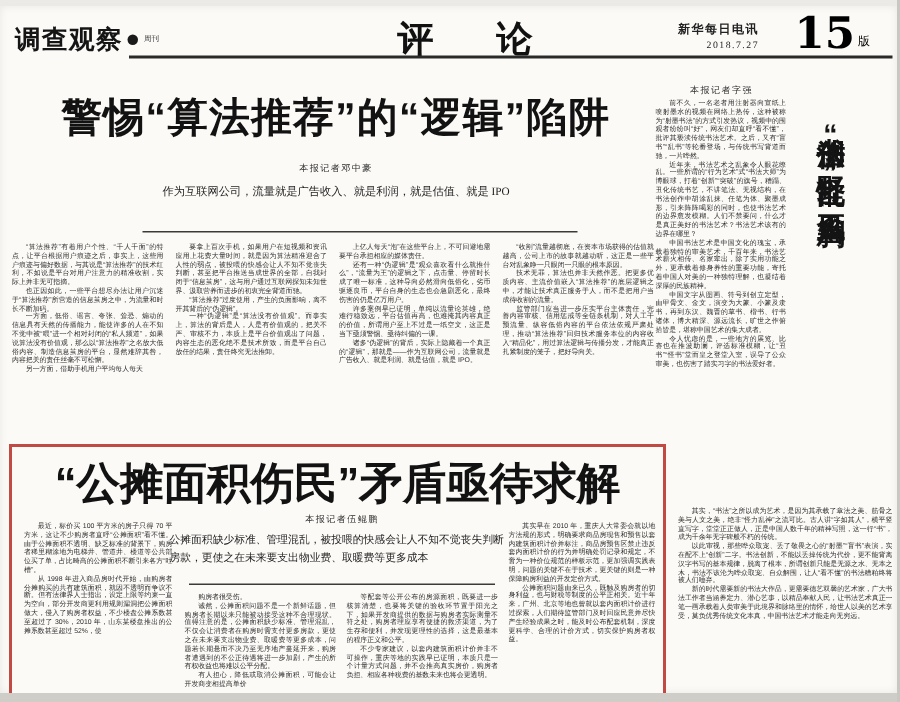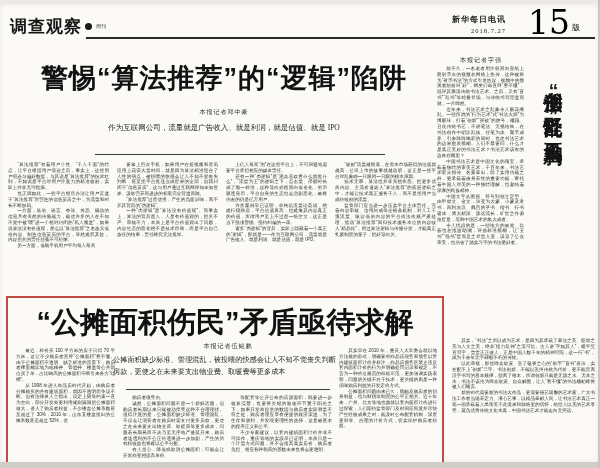--- a/index.html
+++ b/index.html
@@ -33,21 +33,21 @@
   }
   .dateblock{
     position:absolute;right:92px;top:10px;text-align:right;color:#222;
     font-family:"Liberation Serif",serif;
   }
   .dateblock .d1{font-size:8px;font-weight:bold;letter-spacing:1px;}
   .dateblock .d2{font-size:6.5px;margin-top:2px;letter-spacing:1px;}
   .pageno{
     position:absolute;right:18px;top:4px;display:flex;align-items:flex-end;color:#000;
   }
-  .pageno .num{font-family:"DejaVu Serif",serif;font-weight:normal;font-size:33px;line-height:29px;}
+  .pageno .num{font-family:"DejaVu Serif",serif;font-weight:bold;font-size:29px;line-height:29px;}
   .pageno .ban{font-size:8px;margin:0 0 4px 2px;}
   .header-rule{
     position:absolute;left:86px;top:33px;width:509px;height:2px;background:#2a2a2a;
   }
   
   .hl{position:absolute;text-align:center;font-weight:bold;color:#121212;
       font-family:"Liberation Sans",sans-serif;white-space:nowrap;}
   .byline{position:absolute;text-align:center;font-size:6px;color:#2c2c2c;letter-spacing:1px;}
   .lede{position:absolute;text-align:center;font-family:"Liberation Serif",serif;color:#1f1f1f;}
   .lede .ln{font-size:7.5px;line-height:13px;white-space:nowrap;}
@@ -80,20 +80,21 @@
 <div class="page">
   <div class="edge-top"></div>
   <div class="paper">
 
     <div class="masthead">
       <span class="mh-main">调查观察</span>
       <span class="mh-logo"></span>
       <span class="mh-sub">周刊</span>
     </div>
 
+    <div class="section-title">评论</div>
 
     <div class="dateblock">
       <div class="d1">新华每日电讯</div>
       <div class="d2">2018.7.27</div>
     </div>
 
     <div class="pageno">
       <span class="num">15</span>
       <span class="ban">版</span>
     </div>

